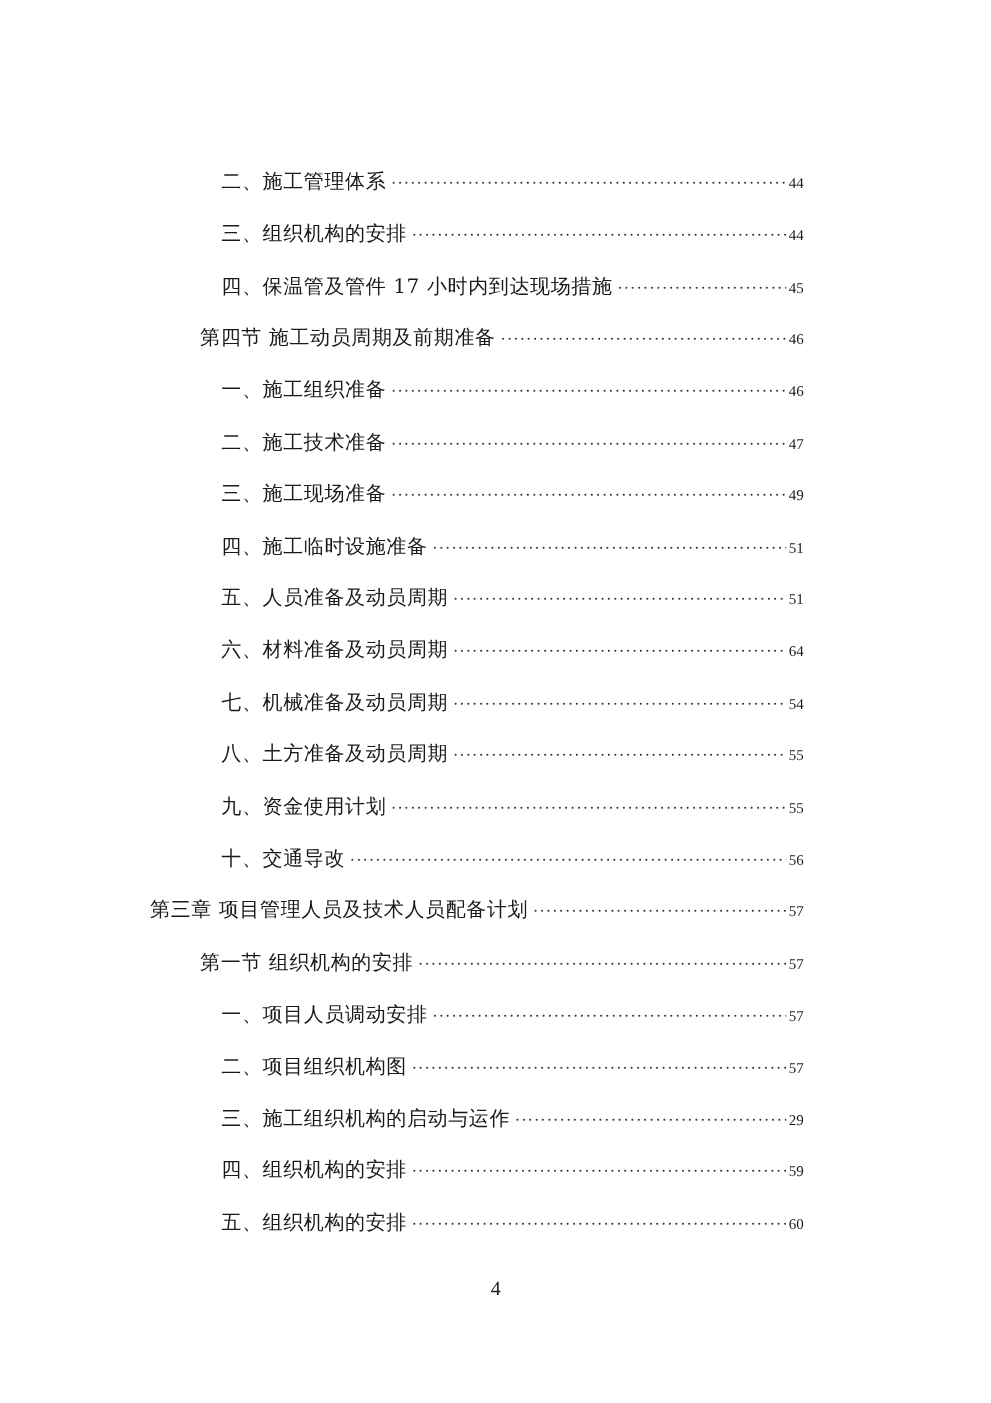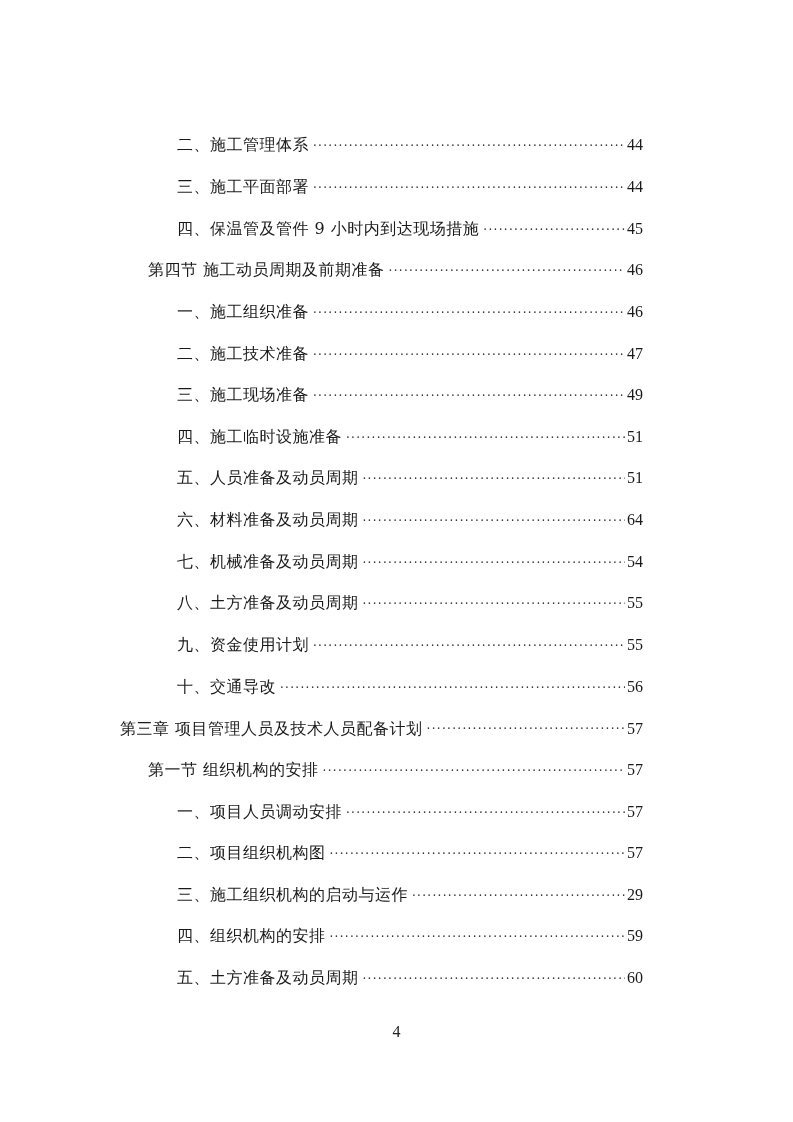--- a/index.html
+++ b/index.html
@@ -30,43 +30,43 @@
     line-height: 20px;
   }
   .toc-row .inner {
     position: absolute;
     right: 120px;
     display: flex;
     align-items: baseline;
     white-space: nowrap;
     overflow: hidden;
   }
-  .toc-row.lvl0 .inner { left: 120px; align-items: center; }
-  .toc-row.lvl1 .inner { left: 148px; }
+  .toc-row.lvl0 .inner { left: 120px; }
+  .toc-row.lvl1 .inner { left: 160px; }
   .toc-row.lvl2 .inner { left: 177px; }
   .toc-title {
     flex: 0 0 auto;
     letter-spacing: 0.5px;
   }
   .toc-dots {
     flex: 1 1 auto;
     overflow: hidden;
     margin: 0 2px 0 4px;
     color: #333;
     letter-spacing: 1.3px;
     font-size: 12px;
     white-space: nowrap;
   }
   .toc-dots::before {
     content: "··············································································································";
   }
   .toc-page {
     flex: 0 0 auto;
     font-family: "Liberation Serif", serif;
-    font-size: 16px;
+    font-size: 12px;
   }
   .page-number {
     position: absolute;
     top: 1023px;
     left: 0;
     width: 793px;
     text-align: center;
     font-family: "Liberation Serif", serif;
     font-size: 16px;
     color: #222;
@@ -78,28 +78,28 @@
 <div class="toc">
   <div class="toc-row lvl2">
       <div class="inner">
         <span class="toc-title">二、施工管理体系</span>
         <span class="toc-dots"></span>
         <span class="toc-page">44</span>
       </div>
     </div>
   <div class="toc-row lvl2">
       <div class="inner">
-        <span class="toc-title">三、施工平面部署</span>
+        <span class="toc-title">三、组织机构的安排</span>
         <span class="toc-dots"></span>
         <span class="toc-page">44</span>
       </div>
     </div>
   <div class="toc-row lvl2">
       <div class="inner">
-        <span class="toc-title">四、保温管及管件 9 小时内到达现场措施</span>
+        <span class="toc-title">四、保温管及管件 17 小时内到达现场措施</span>
         <span class="toc-dots"></span>
         <span class="toc-page">45</span>
       </div>
     </div>
   <div class="toc-row lvl1">
       <div class="inner">
         <span class="toc-title">第四节  施工动员周期及前期准备</span>
         <span class="toc-dots"></span>
         <span class="toc-page">46</span>
       </div>
@@ -211,20 +211,20 @@
     </div>
   <div class="toc-row lvl2">
       <div class="inner">
         <span class="toc-title">四、组织机构的安排</span>
         <span class="toc-dots"></span>
         <span class="toc-page">59</span>
       </div>
     </div>
   <div class="toc-row lvl2">
       <div class="inner">
-        <span class="toc-title">五、土方准备及动员周期</span>
+        <span class="toc-title">五、组织机构的安排</span>
         <span class="toc-dots"></span>
         <span class="toc-page">60</span>
       </div>
     </div>
 </div>
 
 <div class="page-number">4</div>
 
 </body></html>

